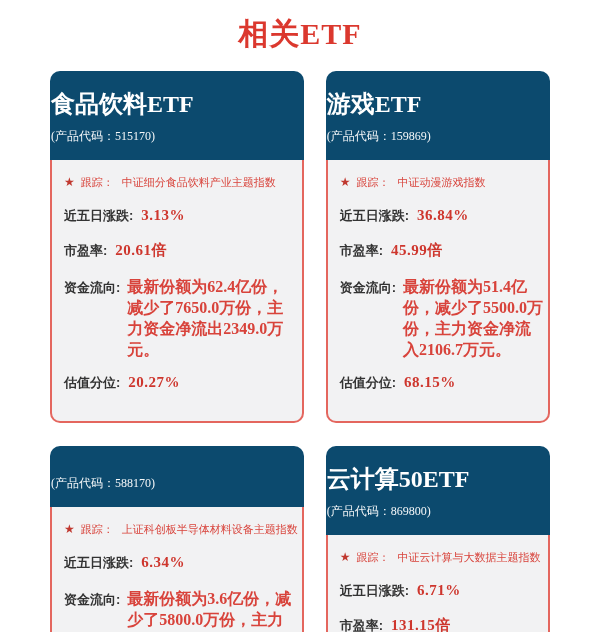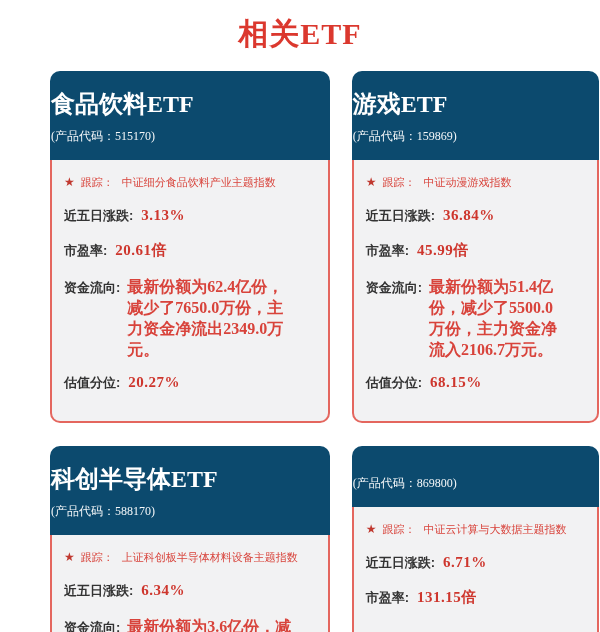--- a/index.html
+++ b/index.html
@@ -45,21 +45,21 @@
     font-size: 12px;
     color: rgba(255,255,255,0.96);
     margin-top: 9px;
   }
   .card-body {
     flex: 1;
     background: #f2f2f3;
     border: 2px solid #e4665e;
     border-top: none;
     border-radius: 0 0 10px 10px;
-    padding: 15px 30px 13px 12px;
+    padding: 15px 4px 13px 12px;
   }
   .track-row {
     font-size: 11px;
     color: #d8433b;
     margin-bottom: 17px;
     white-space: nowrap;
   }
   .star-icon { color: #c0382f; font-size: 12px; margin-right: 6px; }
   .track-label { margin-right: 8px; }
   .stat-row { display: flex; align-items: baseline; margin-bottom: 16px; }
@@ -145,21 +145,20 @@
       </div>
       <div class="stat-row">
         <span class="stat-label">估值分位:</span>
         <span class="stat-value">68.15%</span>
       </div>
     </div>
   </div>
 
   <div class="card">
     <div class="card-header">
-      <div class="etf-name">科创半导体ETF</div>
       <div class="etf-code"><span>(产品代码：</span><span>588170</span><span>)</span></div>
     </div>
     <div class="card-body">
       <div class="track-row">
         <span class="star-icon">★</span><span class="track-label">跟踪：</span><span>上证科创板半导体材料设备主题指数</span>
       </div>
       <div class="stat-row">
         <span class="stat-label">近五日涨跌:</span>
         <span class="stat-value">6.34%</span>
       </div>
@@ -167,20 +166,21 @@
       <div class="stat-row flow-row">
         <span class="stat-label">资金流向:</span>
         <span class="flow-text">最新份额为3.6亿份，减少了5800.0万份，主力资金净流出1421.1万元。</span>
       </div>
 
     </div>
   </div>
 
   <div class="card">
     <div class="card-header">
+      <div class="etf-name">云计算50ETF</div>
       <div class="etf-code"><span>(产品代码：</span><span>869800</span><span>)</span></div>
     </div>
     <div class="card-body">
       <div class="track-row">
         <span class="star-icon">★</span><span class="track-label">跟踪：</span><span>中证云计算与大数据主题指数</span>
       </div>
       <div class="stat-row">
         <span class="stat-label">近五日涨跌:</span>
         <span class="stat-value">6.71%</span>
       </div>

